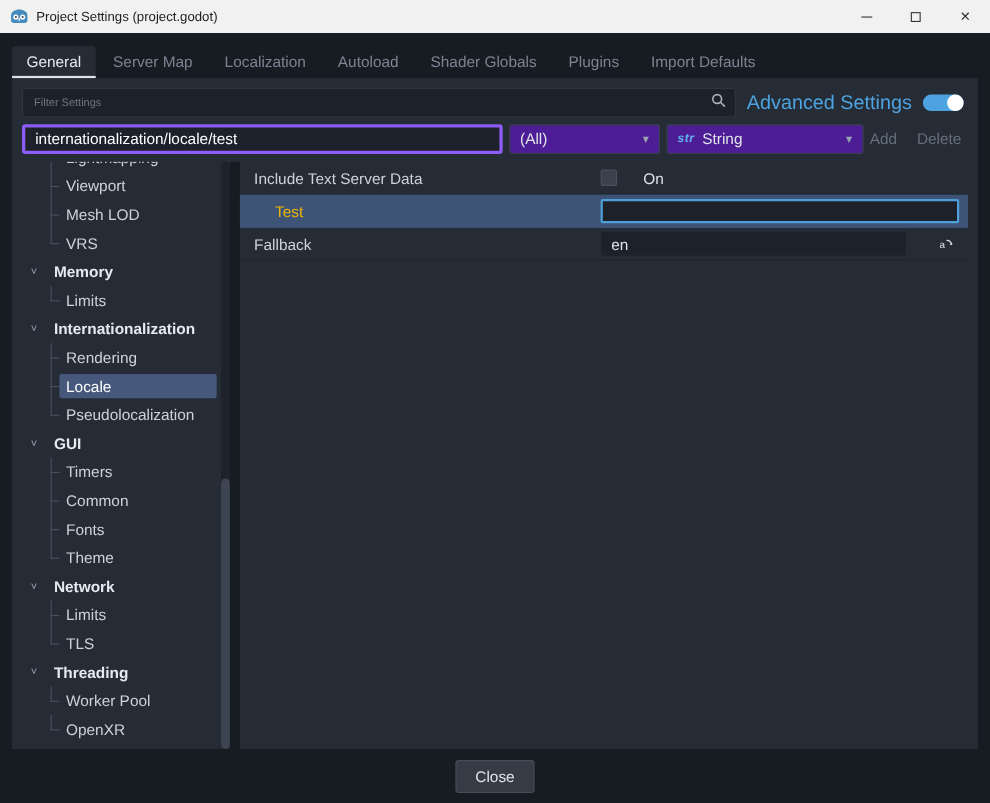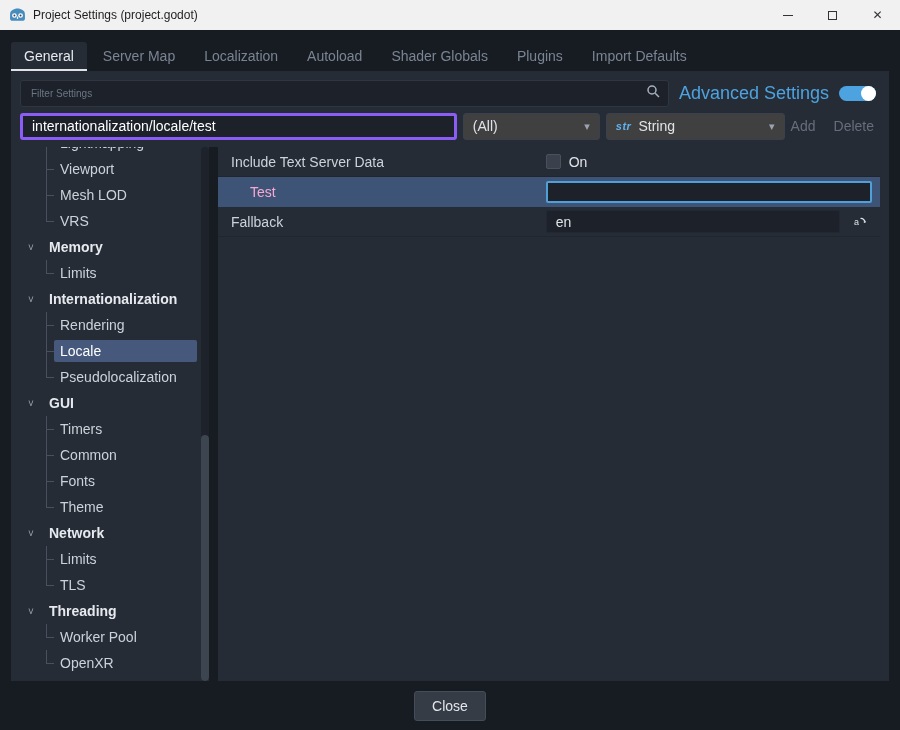--- a/index.html
+++ b/index.html
@@ -34,21 +34,21 @@
   .search-box input { flex:1; background:transparent; border:none; outline:none; color:#22c55e; font-size:10px; font-family:inherit; }
   .search-box input::placeholder { color:#6d7684; }
   .adv-label { color:#4da3e0; font-size:18px; white-space:nowrap; }
   .toggle { width:37px; height:15px; background:#4da3e0; border-radius:9px; position:relative; margin-right:4px; }
   .toggle .knob { position:absolute; right:0px; top:-0px; width:15px; height:15px; background:#ffffff; border-radius:50%; }
 
   
   .prop-bar { display:flex; align-items:center; gap:6px; height:28px; margin-bottom:7px; flex:0 0 auto; font-size:14px; }
   .path-input { width:440px; height:27px; background:#1c212a; border:3px solid #8b5cf6; border-radius:3px;
     color:#ffffff; padding:0 9px; font-size:14px; font-family:inherit; outline:none; }
-  .dropdown { display:flex; align-items:center; height:27px; background:#404040; border:1px solid #3a414c;
+  .dropdown { display:flex; align-items:center; height:27px; background:#4c1d95; border:1px solid #3a414c;
     border-radius:3px; padding:0 9px; color:#dfe3e8; gap:7px; }
   .dd-all { width:138px; justify-content:space-between; }
   .dd-type { width:180px; }
   .dd-chev { color:#9aa3b0; font-size:11px; }
   .dd-type .dd-chev { margin-left:auto; }
   .str-icon { color:#62b2f0; font-style:italic; font-weight:bold; font-size:11px; letter-spacing:0.5px; }
   .txt-btn { color:#666e7b; font-size:14px; }
   .add-btn { margin-left:auto;text-align:right; }
   .del-btn { margin-left:12px; margin-right:6px; }
 
@@ -71,23 +71,23 @@
   .sel .s-label { background:#46597c; color:#ffffff; flex:1; margin-right:12px; }
   .clip-top { margin-top:-17px; }
 
   .sb-track { position:absolute; right:0; top:0; bottom:0; width:8px; background:#1d222b; border-radius:4px; }
   .sb-thumb { position:absolute; right:0; width:8px; top:54%; bottom:0; background:#3d4551; border-radius:4px; }
 
   
   .p-row { flex:0 0 30px; display:grid; grid-template-columns:49.5% 1fr; align-items:center;
     border-bottom:1px solid #21262e; font-size:14px; color:#ccd2da; }
   .p-label { padding-left:13px; white-space:nowrap; overflow:hidden; }
-  .p-val { display:flex; align-items:center; gap:8px; padding-right:8px; height:100%; }
+  .p-val { display:flex; align-items:center; gap:24px; padding-right:8px; height:100%; }
   .p-row.sel { background:#3e5476; border-bottom-color:#3e5476; }
-  .p-row.sel .p-label { color:#f9a8d4;padding-left:32px; }
+  .p-row.sel .p-label { color:#eab308;padding-left:32px; }
   .checkbox { width:15px; height:15px; background:#3a414d; border:1px solid #4a515c; border-radius:2px; flex:0 0 auto; }
   .on-label { color:#dfe3e8; }
   .test-input { flex:1; height:22px; background:#1c212a; border:2px solid #4f9fd8; border-radius:2px;
     color:#ffffff; padding:0 6px; font-size:14px; font-family:inherit; outline:none; }
   .fallback-input { flex:1; height:23px; background:#1c212a; border:1px solid #222833; border-radius:2px;
     color:#dfe3e8; padding:0 9px; font-size:14px; font-family:inherit; outline:none; }
   .icon-btn { width:24px; height:24px; display:flex; align-items:center; justify-content:center; flex:0 0 auto; }
 
   
   .footer { height:49px; background:#171c23; display:flex; align-items:center; justify-content:center; flex:0 0 auto; }

